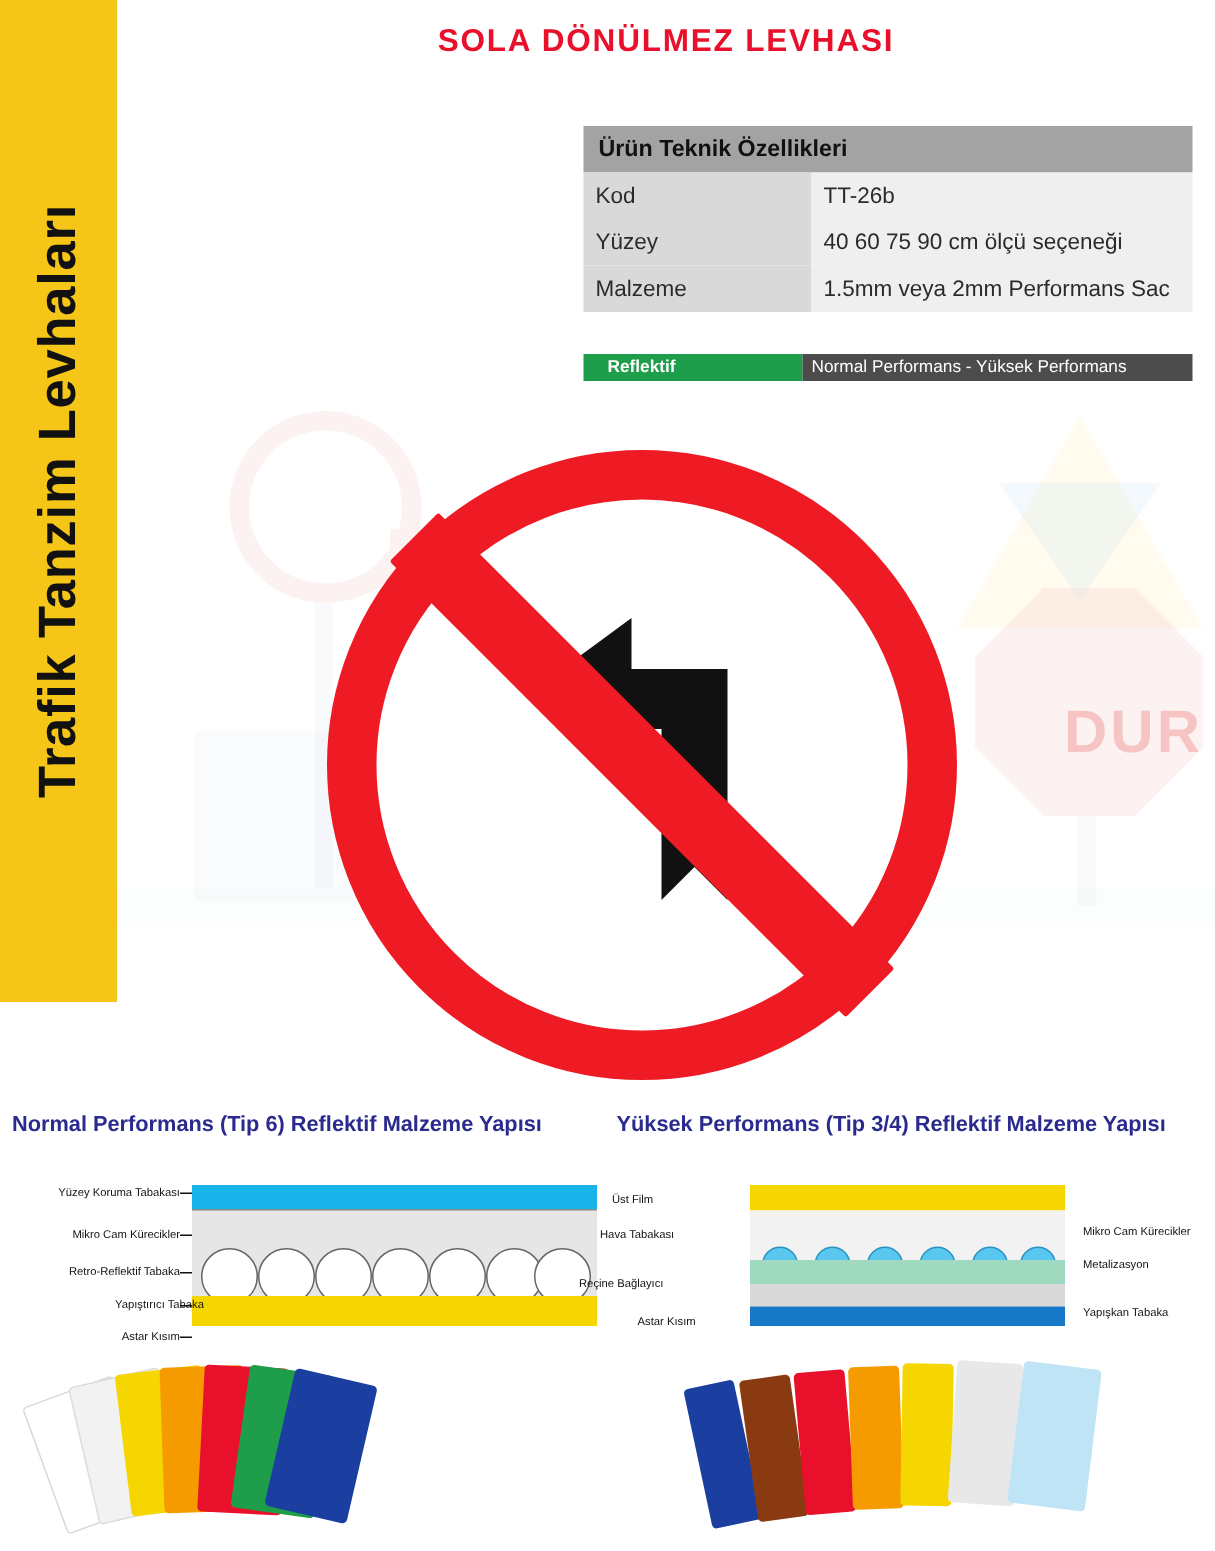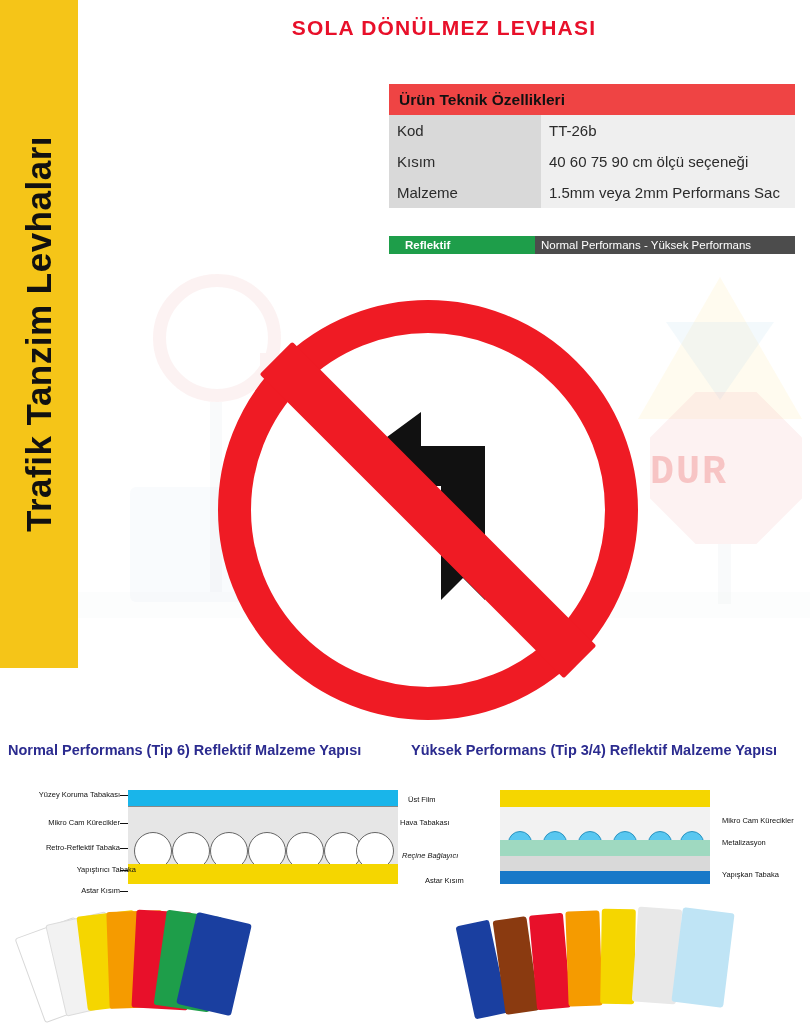--- a/index.html
+++ b/index.html
@@ -32,21 +32,21 @@
     color:#e8102a;font-size:21px;font-weight:bold;letter-spacing:1.2px;
   }
   
   #spec-table{
     position:absolute;left:389px;top:84px;width:406px;
     border-collapse:collapse;
     font-size:15px;color:#2b2b2b;
   }
   #spec-table td{padding:5px 8px;height:21px;vertical-align:middle;}
   #spec-table .hdr{
-    background:#ef4444;color:#111;font-weight:bold;font-size:15.5px;
+    background:#a3a3a3;color:#111;font-weight:bold;font-size:15.5px;
     padding:5px 10px;
   }
   #spec-table .key{background:#d9d9d9;width:136px;}
   #spec-table .val{background:#efefef;}
   
   #reflective-row{
     position:absolute;left:389px;top:236px;width:406px;height:18px;
     display:flex;font-size:11.5px;color:#fff;
   }
   #reflective-row .rl{
@@ -64,22 +64,22 @@
     background:#ffffff;border:13px solid #f0b9b9;box-sizing:border-box;}
   #g-circle-bar{position:absolute;left:94px;top:66px;width:90px;height:17px;background:#f0b9b9;}
   #g-pole1{left:132px;top:140px;width:12px;height:190px;background:#dfe6ea;}
   #g-blue{left:52px;top:225px;width:180px;height:115px;background:#dfe9f2;border-radius:6px;}
   #g-tri{left:560px;top:15px;width:0;height:0;border-left:82px solid transparent;
     border-right:82px solid transparent;border-bottom:142px solid #ffe7a8;}
   #g-tri-in{left:588px;top:60px;width:0;height:0;border-left:54px solid transparent;
     border-right:54px solid transparent;border-top:78px solid #bfe0ef;}
   #g-oct{left:572px;top:130px;width:152px;height:152px;background:#f5b9b9;
     clip-path:polygon(30% 0,70% 0,100% 30%,100% 70%,70% 100%,30% 100%,0 70%,0 30%);}
-  #g-oct-text{position:absolute;left:572px;top:188px;width:152px;text-align:left;
-    font-size:40px;font-weight:bold;color:#f08e8e;opacity:.45;letter-spacing:2px;font-family:Liberation Mono, monospace;}
+  #g-oct-text{position:absolute;left:572px;top:204px;width:152px;text-align:right;
+    font-size:40px;font-weight:bold;color:#f08e8e;opacity:.45;letter-spacing:2px;}
   #g-pole2{left:640px;top:282px;width:13px;height:60px;background:#dfe6ea;}
   #g-ground{left:0;top:330px;width:732px;height:26px;background:#eef3f6;}
   
   #sign{
     position:absolute;left:218px;top:300px;width:420px;height:420px;
   }
   #sign-ring{
     position:absolute;inset:0;border-radius:50%;
     background:#ffffff;border:33px solid #ef1b24;box-sizing:border-box;
   }
@@ -140,21 +140,21 @@
 <table id="spec-table">
   <tbody>
       <tr>
     <td class="hdr" colspan="2">Ürün Teknik Özellikleri</td>
   </tr>
   <tr>
     <td class="key">Kod</td>
     <td class="val">TT-26b</td>
   </tr>
   <tr>
-    <td class="key">Kısım</td>
+    <td class="key">Yüzey</td>
     <td class="val">40 60 75 90 cm ölçü seçeneği</td>
   </tr>
   <tr>
     <td class="key">Malzeme</td>
     <td class="val">1.5mm veya 2mm Performans Sac</td>
   </tr>
 </tbody>
   </table>
 
 <div id="reflective-row">
@@ -222,21 +222,21 @@
     <div class="bead2" style="left:148px;"></div>
     <div class="bead2" style="left:180px;"></div>
   </div>
   <div id="dr-res"></div>
   <div id="dr-prime"></div>
   <div id="dr-blue"></div>
 </div>
 
 <div class="rlabel" style="left:408px;top:795px;">Üst Film</div>
 <div class="rlabel" style="left:400px;top:818px;">Hava Tabakası</div>
-<div class="rlabel" style="left:402px;top:851px;font-style:italic;">Reçine Bağlayıcı</div>
+<div class="rlabel" style="left:386px;top:851px;">Reçine Bağlayıcı</div>
 <div class="rlabel" style="left:425px;top:876px;">Astar Kısım</div>
 
 <div class="rlabel" style="left:722px;top:816px;">Mikro Cam Kürecikler</div>
 <div class="rlabel" style="left:722px;top:838px;">Metalizasyon</div>
 <div class="rlabel" style="left:722px;top:870px;">Yapışkan Tabaka</div>
 
 <div id="fan-left">
   <div class="swatch" style="left:18px;top:20px;width:62px;height:88px;background:#ffffff;border:1px solid #d8d8d8;transform:rotate(-20deg);"></div>
   <div class="swatch" style="left:45px;top:12px;width:60px;height:92px;background:#f2f2f2;border:1px solid #dcdcdc;transform:rotate(-13deg);"></div>
   <div class="swatch" style="left:72px;top:8px;width:58px;height:95px;background:#f5d600;transform:rotate(-7deg);"></div>

